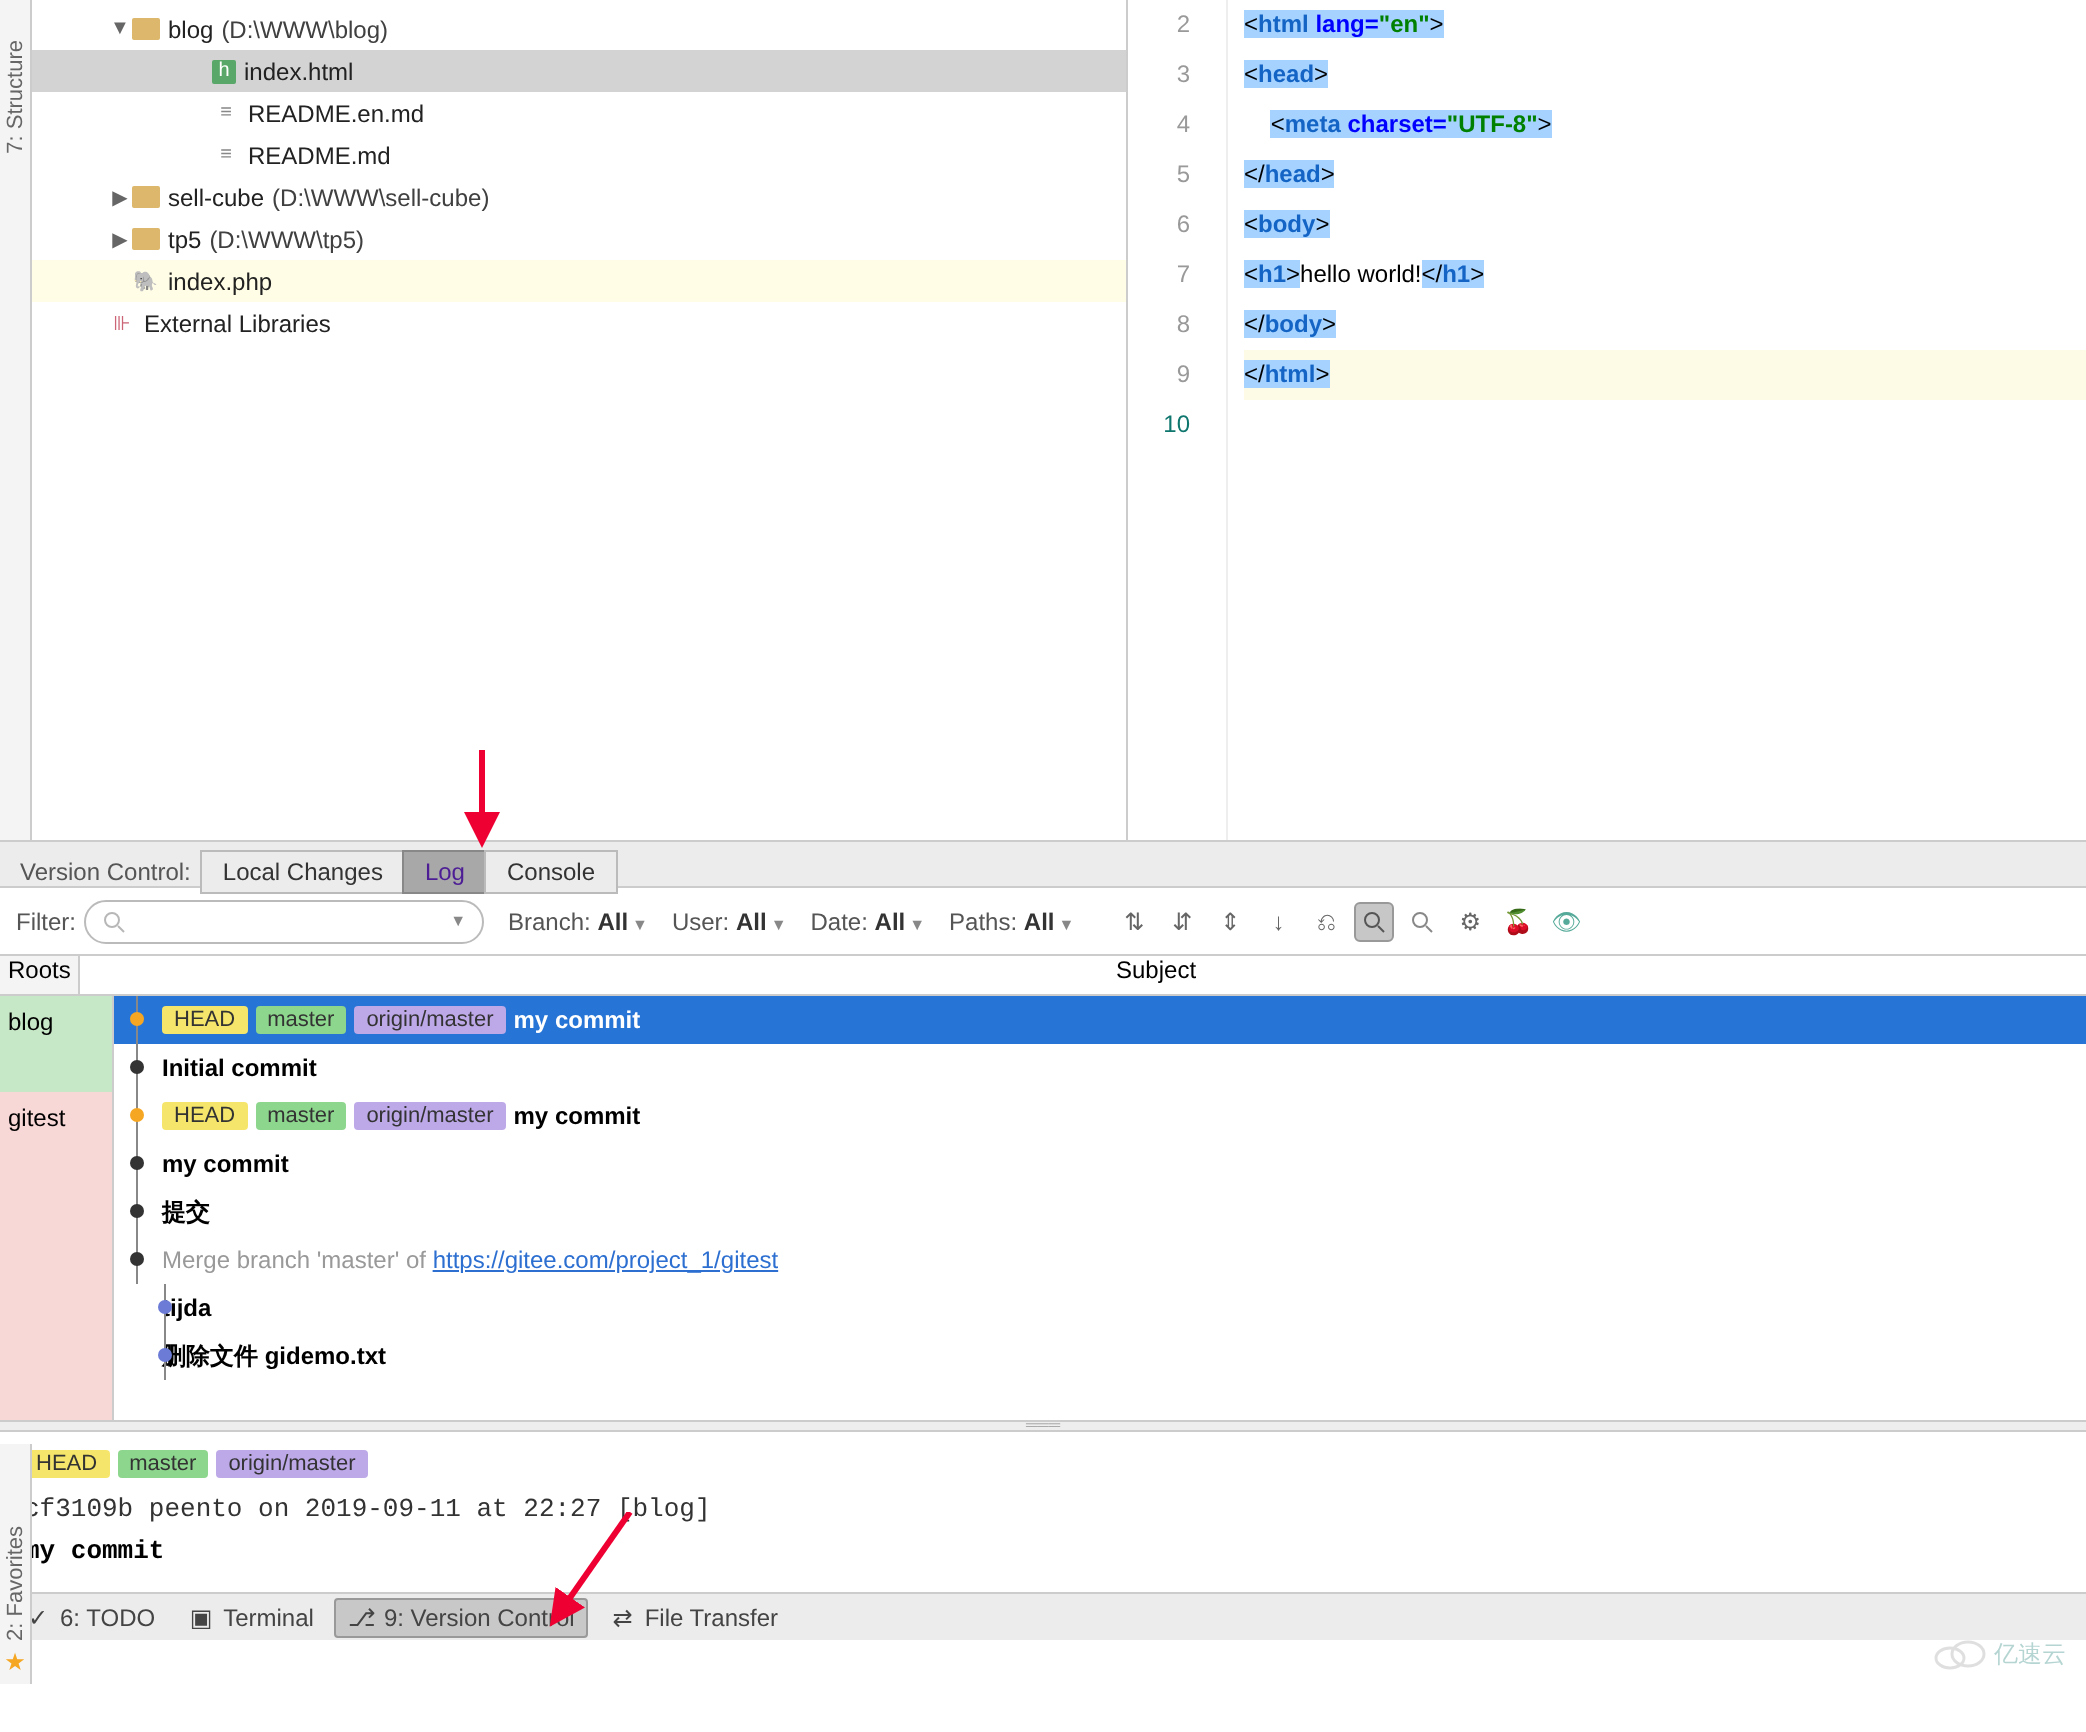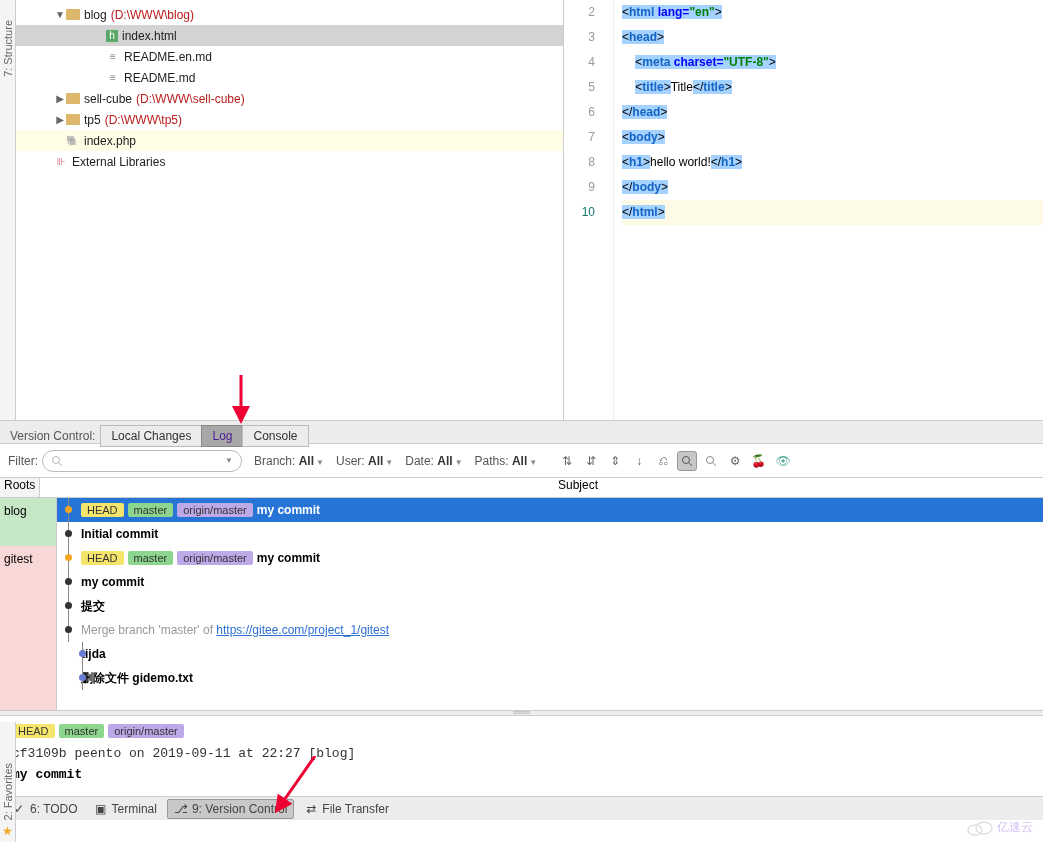--- a/index.html
+++ b/index.html
@@ -14,21 +14,21 @@
 .tree-row.hl{background:#fffde6}
 .indent{display:inline-block}
 .arrow{width:12px;display:inline-block;text-align:center;color:#666;font-size:10px}
 .ic{width:14px;height:14px;display:inline-flex;align-items:center;justify-content:center;margin-right:4px;font-size:10px}
 .ic-folder{background:#ddb76b;border-radius:1px;width:14px;height:11px}
 .ic-html{background:#59a869;color:#fff;border-radius:1px;width:12px;height:12px;line-height:12px}
 .ic-md{color:#888}
 .ic-php{color:#6b7bd6}
 .ic-lib{color:#c67}
 .tree-label{color:#222}
-.tree-hint{color:#b91c1c;margin-left:4px}
+.tree-hint{color:#404040;margin-left:4px}
 .arrow-annotation{position:absolute;left:210px;top:375px;pointer-events:none}
 .editor{flex:1;display:flex;background:#fff;font-family:"Courier New",monospace;font-size:14px}
 .gutter{width:50px;text-align:right;padding-right:18px;color:#999;line-height:25px;border-right:1px solid #eee;background:#fff;padding-top:0}
 .gutter .cur{color:#0f766e}
 .code{flex:1;padding-left:8px;line-height:25px;position:relative}
 .code-line{white-space:pre;height:25px}
 .code-line.cur{background:#fdfbe6}
 .sel-bg{background:#a6d2ff}
 .t-tag{color:#1364c4;font-weight:bold}
 .t-attr{color:#0000ff;font-weight:bold}
@@ -68,21 +68,21 @@
 .commit-msg{font-weight:bold}
 .commit-msg.gray{color:#999;font-weight:normal}
 .commit-msg .lnk{color:#2c6fd1;text-decoration:underline}
 .commit-row.sel .commit-msg{color:#fff}
 .resize-bar{height:6px;background:#eee;border-top:1px solid #ccc;border-bottom:1px solid #ccc;cursor:ns-resize;text-align:center;color:#aaa;line-height:4px;font-size:8px}
 .detail{padding:8px 12px;height:80px;position:relative}
 .detail .badges{margin-bottom:8px}
 .detail .meta{font-family:"Courier New",monospace;font-size:13px;color:#333}
 .detail .title{font-family:"Courier New",monospace;font-size:13px;font-weight:bold;margin-top:6px}
 .arrow2{position:absolute;left:270px;top:40px;pointer-events:none}
-.watermark{position:absolute;right:10px;bottom:30px;opacity:.3;font-size:14px;color:#6d28d9;display:flex;align-items:flex-end;gap:4px}
+.watermark{position:absolute;right:10px;bottom:30px;opacity:.3;font-size:14px;color:#0f766e;display:flex;align-items:flex-start;gap:4px}
 .bottom-bar{height:24px;background:#ececec;border-top:1px solid #ccc;display:flex;align-items:center;padding:0 6px;gap:4px}
 .bb-item{display:flex;align-items:center;gap:4px;padding:2px 6px;cursor:pointer;color:#444}
 .bb-item.active{background:#c8c8c8;border:1px solid #999;border-radius:2px}
 .bb-ic{width:14px;height:14px;display:inline-flex;align-items:center;justify-content:center}
 .left-bottom{position:absolute;left:0;bottom:24px;width:16px;background:#f4f4f4;border-right:1px solid #ccc;height:120px;display:flex;flex-direction:column;align-items:center;justify-content:flex-end;gap:4px;padding-bottom:4px}
 .left-bottom .vert{writing-mode:vertical-rl;transform:rotate(180deg);color:#666;font-size:11px}
 .star{color:#f5a623}
 </style>
 </head>
 <body>
@@ -169,21 +169,20 @@
         <div>6</div>
         <div>7</div>
         <div>8</div>
         <div>9</div>
         <div class="cur">10</div>
       </div>
     <div class="code" id="code">
         <div class="code-line"><span class="sel-bg">&lt;<span class="t-tag">html</span> <span class="t-attr">lang=</span><span class="t-val">"en"</span>&gt;</span></div>
         <div class="code-line"><span class="sel-bg">&lt;<span class="t-tag">head</span>&gt;</span></div>
         <div class="code-line">    <span class="sel-bg">&lt;<span class="t-tag">meta</span> <span class="t-attr">charset=</span><span class="t-val">"UTF-8"</span>&gt;</span></div>
-        <div class="code-line">    <span class="sel-bg">&lt;<span class="t-tag">title</span>&gt;</span>Title<span class="sel-bg">&lt;/<span class="t-tag">title</span>&gt;</span></div>
         <div class="code-line"><span class="sel-bg">&lt;/<span class="t-tag">head</span>&gt;</span></div>
         <div class="code-line"><span class="sel-bg">&lt;<span class="t-tag">body</span>&gt;</span></div>
         <div class="code-line"><span class="sel-bg">&lt;<span class="t-tag">h1</span>&gt;</span>hello world!<span class="sel-bg">&lt;/<span class="t-tag">h1</span>&gt;</span></div>
         <div class="code-line"><span class="sel-bg">&lt;/<span class="t-tag">body</span>&gt;</span></div>
         <div class="code-line cur"><span class="sel-bg">&lt;/<span class="t-tag">html</span>&gt;</span></div>
       </div>
   </div>
 </div>
 
 <div class="vc-tabs">

